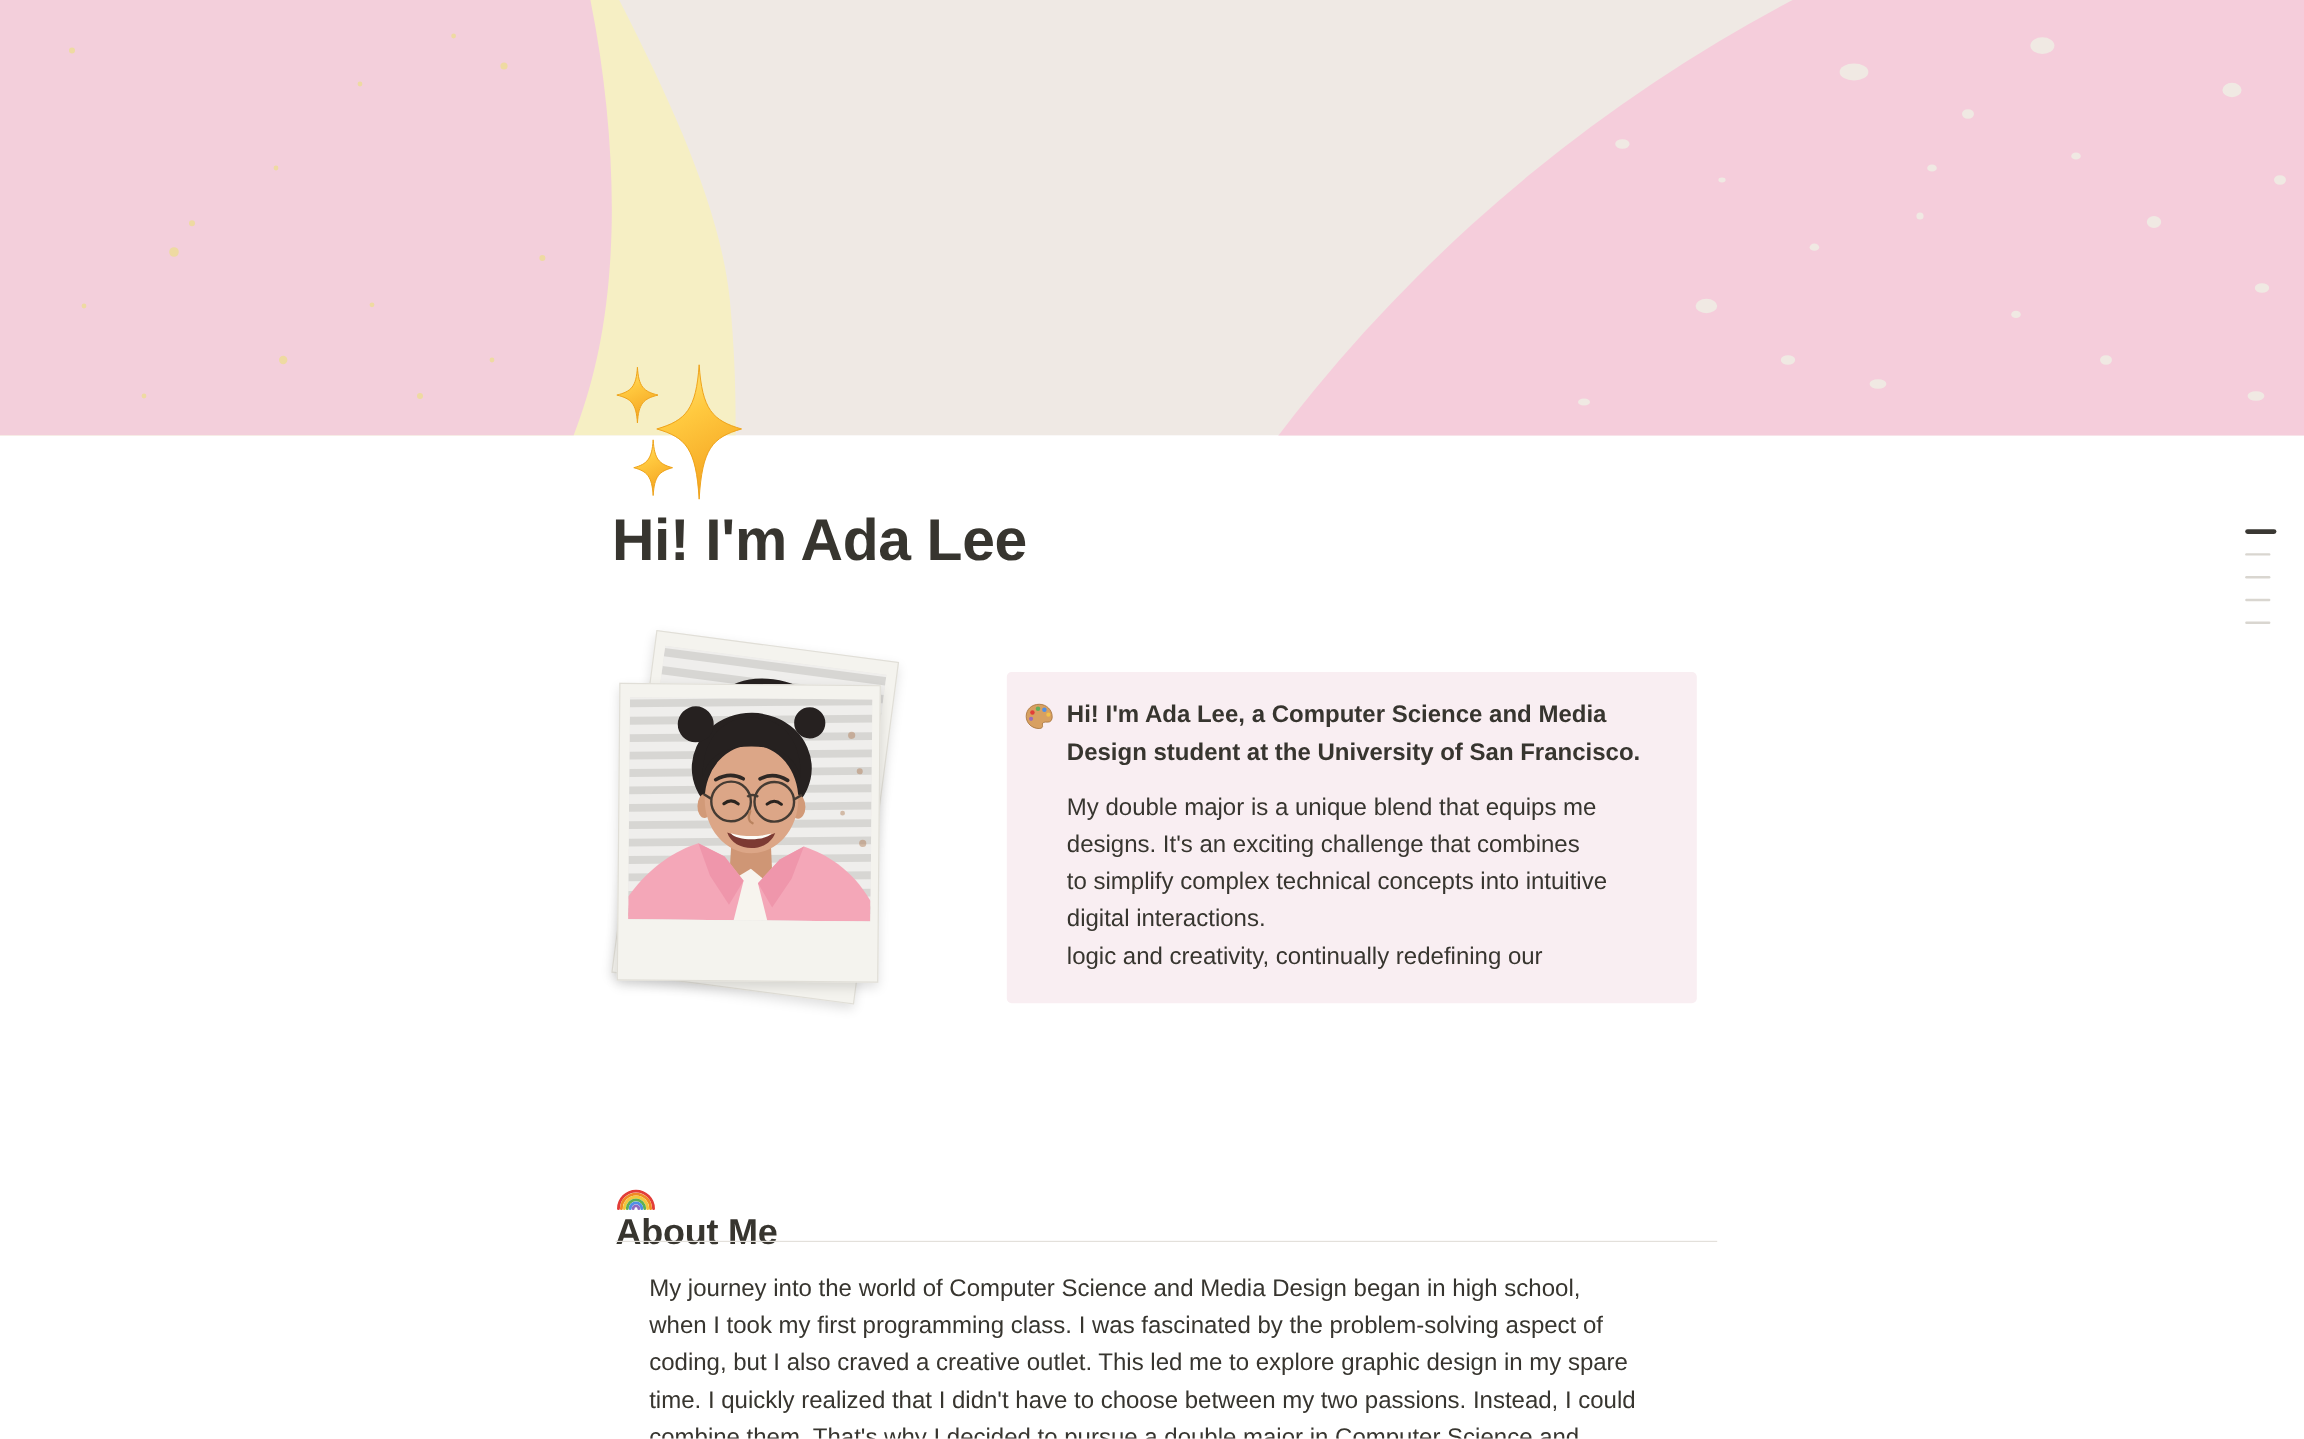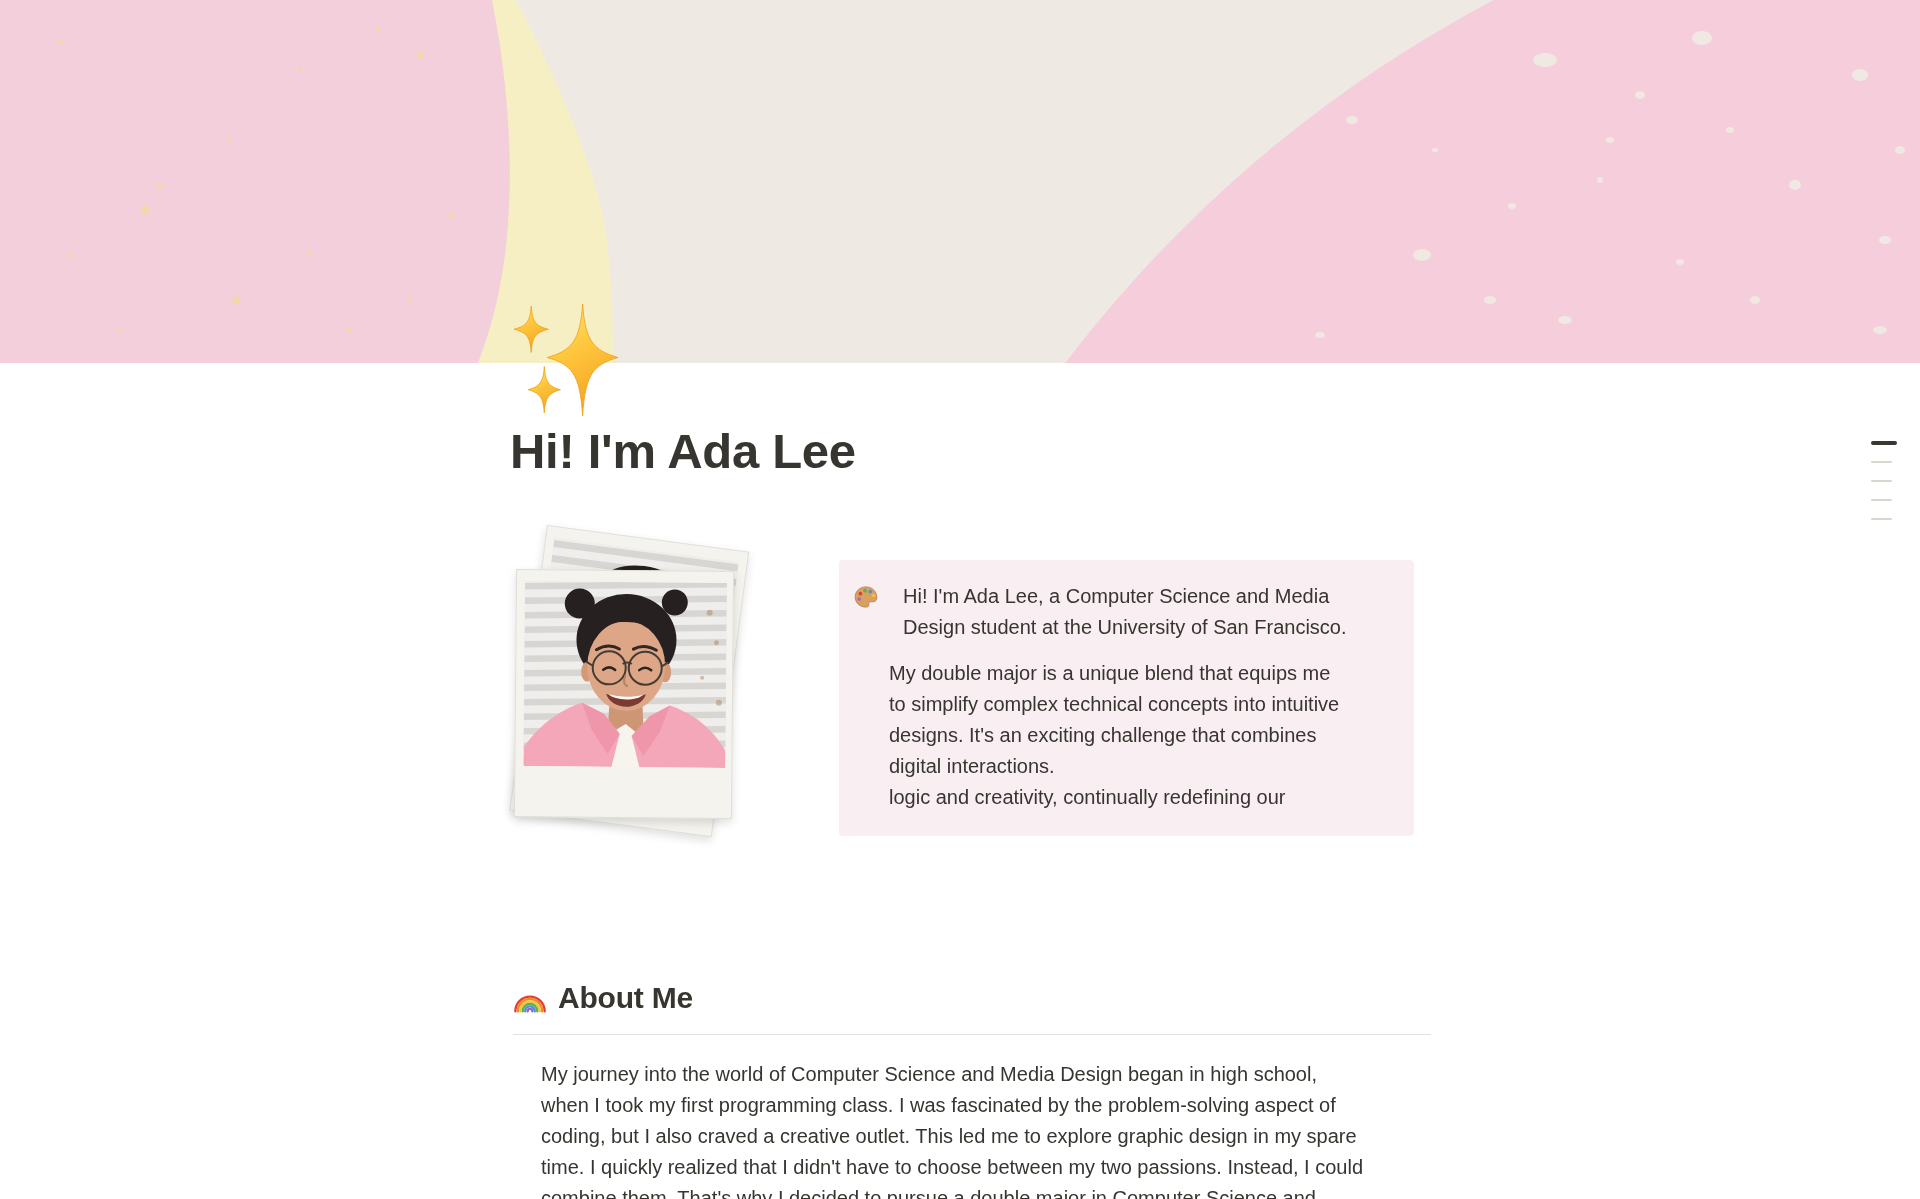--- a/index.html
+++ b/index.html
@@ -35,25 +35,25 @@
   
   .callout {
     position:absolute; left:839px; top:560px; width:575px; height:276px;
     background:#f9eef2; border-radius:4px; padding:21px 20px 20px 14px;
     display:flex; align-items:flex-start;
   }
   .callout .icon-wrap { width:26px; height:26px; margin-top:3px; flex:0 0 auto; cursor:pointer; }
   .callout .icon-wrap svg { display:block; width:26px; height:26px; }
   .callout .txt { margin-left:10px; }
   .callout .txt .t-line { font-size:20px; line-height:31px; color:#37352f; white-space:nowrap; }
-  .callout .bold-block { font-weight:400; margin-bottom:15px;margin-left:14px; }
+  .callout .bold-block { font-weight:700; margin-bottom:15px; }
   
   .about-heading {
     position:absolute; left:513px; top:977px; height:42px;
-    display:flex; align-items:center; cursor:text;
+    display:flex; align-items:flex-start; cursor:text;flex-direction:column;
   }
   .about-heading .h-icon { width:34px; height:34px; margin-right:11px; }
   .about-heading .h-icon svg { display:block; width:34px; height:34px; }
   .about-heading .h-text { font-size:30px; font-weight:700; color:#37352f; letter-spacing:-0.2px; }
   .divider { position:absolute; left:513px; top:1034px; width:918px; height:1px; background:#e3e0db; }
   .paragraph { position:absolute; left:513px; top:1059px; width:930px; cursor:text; }
   .paragraph .t-line { font-size:20px; line-height:31px; color:#37352f; white-space:nowrap;margin-left:28px; }
 </style>
 </head>
 <body>
@@ -259,22 +259,22 @@
         <circle cx="8.6" cy="20.8" r="2.4" fill="#9e6bb8"></circle>
       </svg>
     </div>
     <div class="txt">
       <div class="bold-block">
           <div class="t-line">Hi! I'm Ada Lee, a Computer Science and Media</div>
           <div class="t-line">Design student at the University of San Francisco.</div>
         </div>
       <div class="body-block">
           <div class="t-line">My double major is a unique blend that equips me</div>
+          <div class="t-line">designs. It's an exciting challenge that combines</div>
           <div class="t-line">to simplify complex technical concepts into intuitive</div>
-          <div class="t-line">designs. It's an exciting challenge that combines</div>
           <div class="t-line">digital interactions.</div>
           <div class="t-line">logic and creativity, continually redefining our</div>
         </div>
     </div>
   </div>
 
   <div class="about-heading">
     <span class="h-icon">
       <svg viewBox="0 0 36 36">
         <g fill="none" stroke-linecap="round" stroke-width="2.5">

